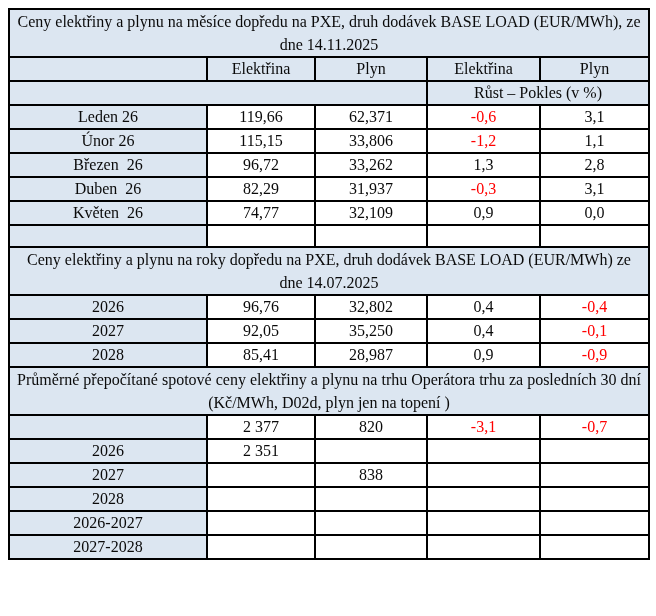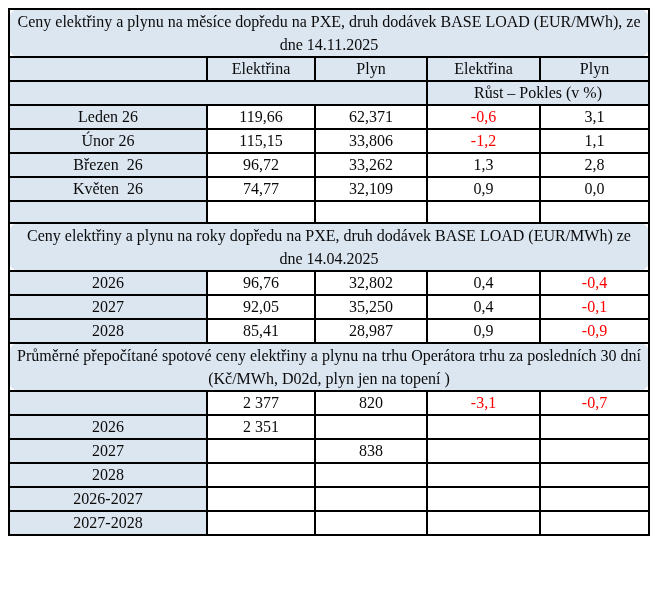--- a/index.html
+++ b/index.html
@@ -30,21 +30,20 @@
     text-align: center;
     vertical-align: middle;
     overflow: hidden;
     line-height: 22px;
   }
   tr.title-row td {
     height: 46px;
     background: var(--header-bg, #dce6f1);
     line-height: 23px;
     padding: 0 6px;
-    border-radius: 10px;
   }
   tr.data-row td { height: 20px; }
   td.blue { background: var(--header-bg, #dce6f1); }
   td.label-left {
     text-align: left;
     padding-left: 14px;
     white-space: pre-wrap;
   }
   td.num { background: #ffffff; }
   td.neg { color: var(--negative-color, #ff0000); margin-left: 28px; }
@@ -92,36 +91,43 @@
       <td class="num">1,1</td>
     </tr>
     <tr class="data-row">
       <td class="blue label-left">Březen  26</td>
       <td class="num">96,72</td>
       <td class="num">33,262</td>
       <td class="num">1,3</td>
       <td class="num">2,8</td>
     </tr>
     <tr class="data-row">
+      <td class="blue label-left">Duben  26</td>
+      <td class="num">82,29</td>
+      <td class="num">31,937</td>
+      <td class="num neg">-0,3</td>
+      <td class="num">3,1</td>
+    </tr>
+    <tr class="data-row">
       <td class="blue label-left">Květen  26</td>
       <td class="num">74,77</td>
       <td class="num">32,109</td>
       <td class="num">0,9</td>
       <td class="num">0,0</td>
     </tr>
     <tr class="data-row">
       <td class="blue"></td>
       <td class="num"></td>
       <td class="num"></td>
       <td class="num"></td>
       <td class="num"></td>
     </tr>
 
     <tr class="title-row">
-      <td colspan="5">Ceny elektřiny a plynu na roky dopředu na PXE, druh dodávek BASE LOAD (EUR/MWh) ze dne 14.04.2025</td>
+      <td colspan="5">Ceny elektřiny a plynu na roky dopředu na PXE, druh dodávek BASE LOAD (EUR/MWh) ze dne 14.07.2025</td>
     </tr>
     <tr class="data-row">
       <td class="blue">2026</td>
       <td class="num">96,76</td>
       <td class="num">32,802</td>
       <td class="num">0,4</td>
       <td class="num neg">-0,4</td>
     </tr>
     <tr class="data-row">
       <td class="blue">2027</td>

